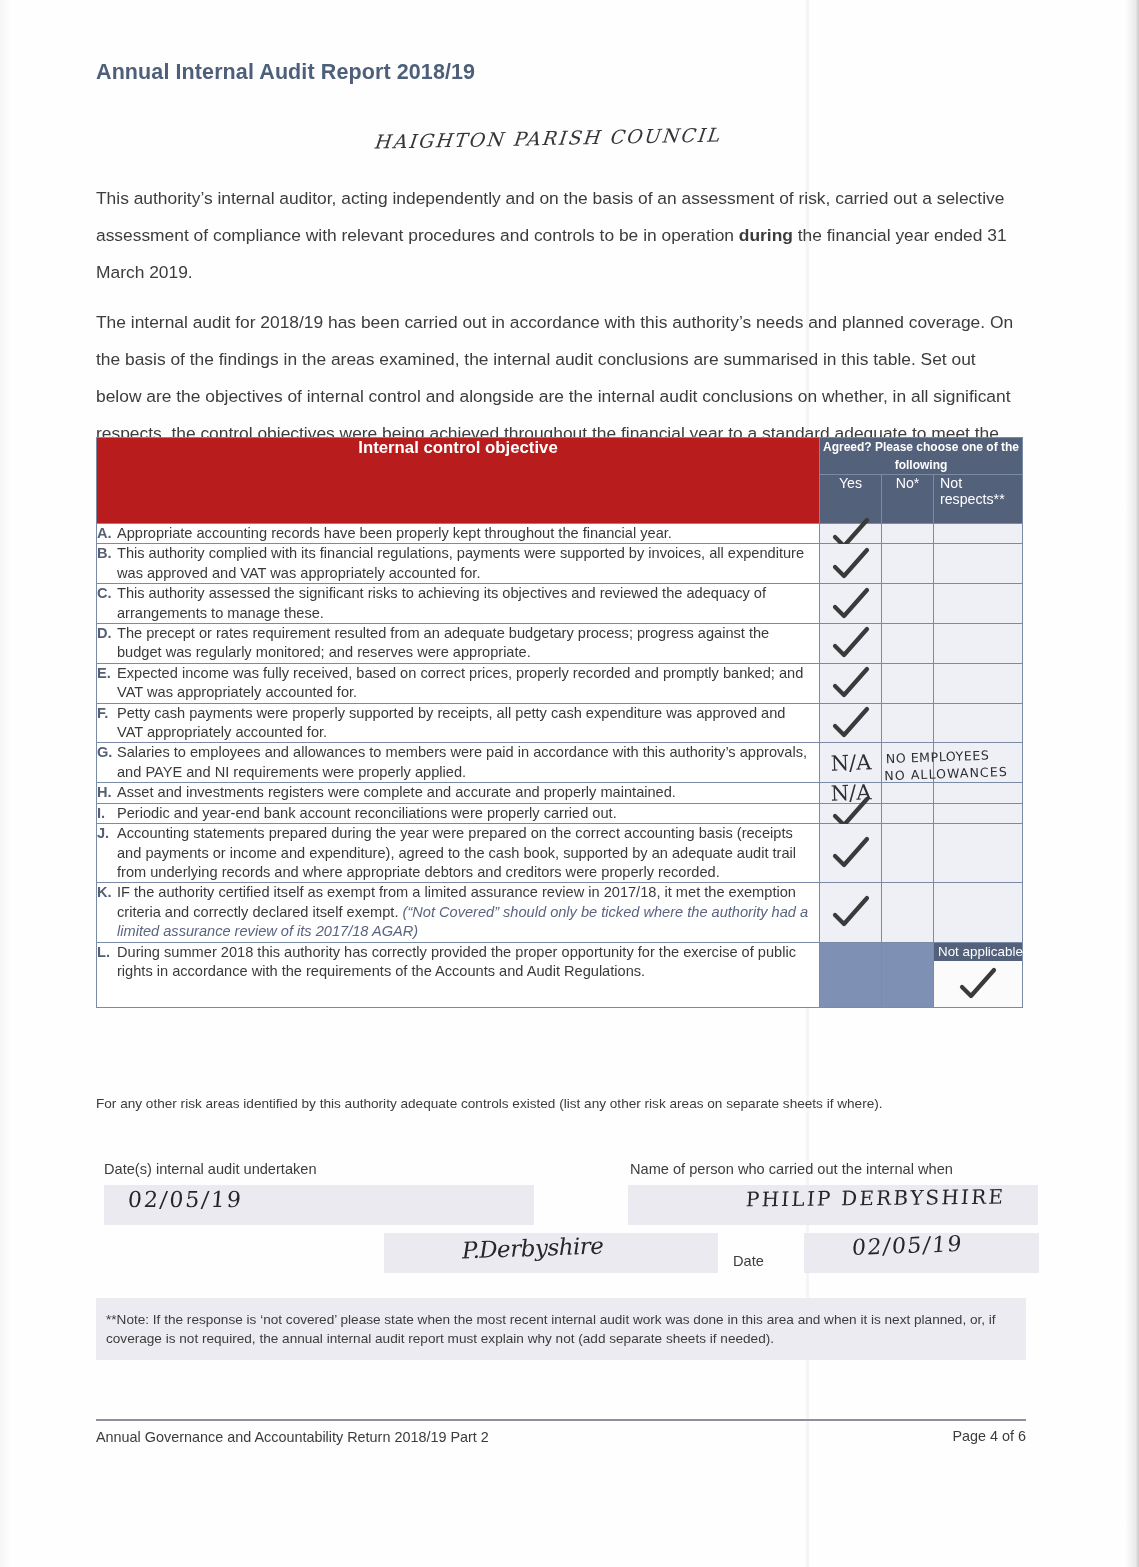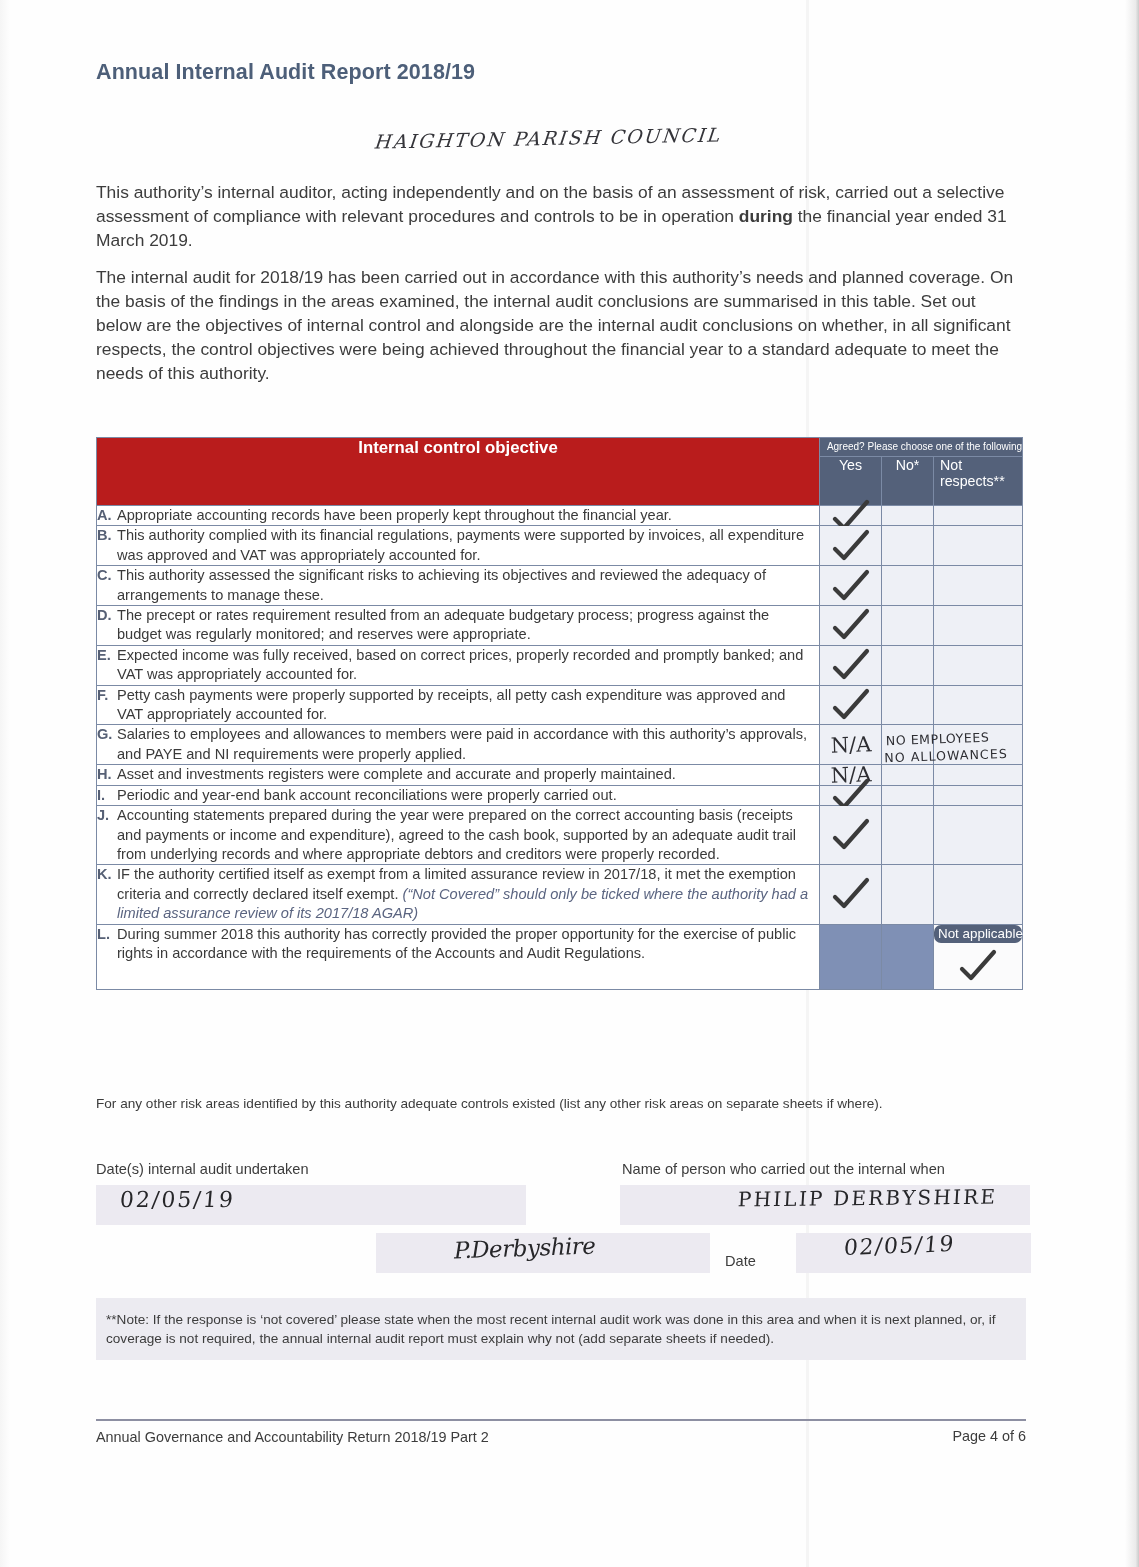--- a/index.html
+++ b/index.html
@@ -80,21 +80,21 @@
   
   .intro {
     position: absolute;
     left: 0;
     top: 180px;
     width: 925px;
   }
   .intro p {
     margin: 0 0 13px 0;
     font-size: 17.4px;
-    line-height: 24px;
+    line-height: 37px;
     color: #3c3c3c;
   }
   .intro b { font-weight: bold; }
 
   
   .audit-table {
     position: absolute;
     left: 0;
     top: 437px;
     width: 926px;
@@ -112,26 +112,26 @@
     color: #ffffff;
     font-size: 16.8px;
     font-weight: bold;
     padding: 9px 0 0 11px;
     vertical-align: top;
     border: 1px solid #54617a;
   }
   .hdr-agreed {
     background: #54617a;
     color: #ffffff;
-    font-size: 10px;
+    font-size: 12px;
     line-height: 18px;
-    font-weight: normal;
+    font-weight: bold;
     padding: 8px 6px 4px 8px;
     vertical-align: top;
-    text-align: right;
+    text-align: center;
     border: 1px solid #54617a;
     border-bottom: 1px solid #8e99ad;
   }
   .hdr-sub {
     background: #54617a;
     color: #ffffff;
     font-size: 14.2px;
     line-height: 16px;
     font-weight: normal;
     text-align: center;
@@ -219,35 +219,34 @@
   .hand-note .l2 { margin-left: -2px; letter-spacing: 1.1px; }
 
   .notapp-label {
     background: #54617a;
     color: #ffffff;
     font-size: 13.4px;
     line-height: 16px;
     padding: 1px 3px 1px 4px;
     text-align: left;
     white-space: nowrap;
-    border-radius: 7px;
   }
 
   
   .below-note {
     position: absolute;
     left: 0;
     top: 1096px;
     font-size: 13.6px;
     color: #3c3c3c;
     width: 935px;
   }
 
   
-  .sig-block { position: absolute; left: 0; top: 1155px; width: 930px; height: 140px; }
+  .sig-block { position: absolute; left: 8px; top: 1155px; width: 930px; height: 140px; }
 
   .lbl { font-size: 14.6px; color: #3c3c3c; line-height: 19px; }
 
   .lbl-dates     { position: absolute; left: 0;   top: 5px; }
   .lbl-name      { position: absolute; left: 526px; top: 5px; }
   .lbl-sig       { position: absolute; left: 0;   top: 76px; width: 220px; }
   .lbl-date2     { position: absolute; left: 629px; top: 97px; }
 
   .fill-box {
     position: absolute;

